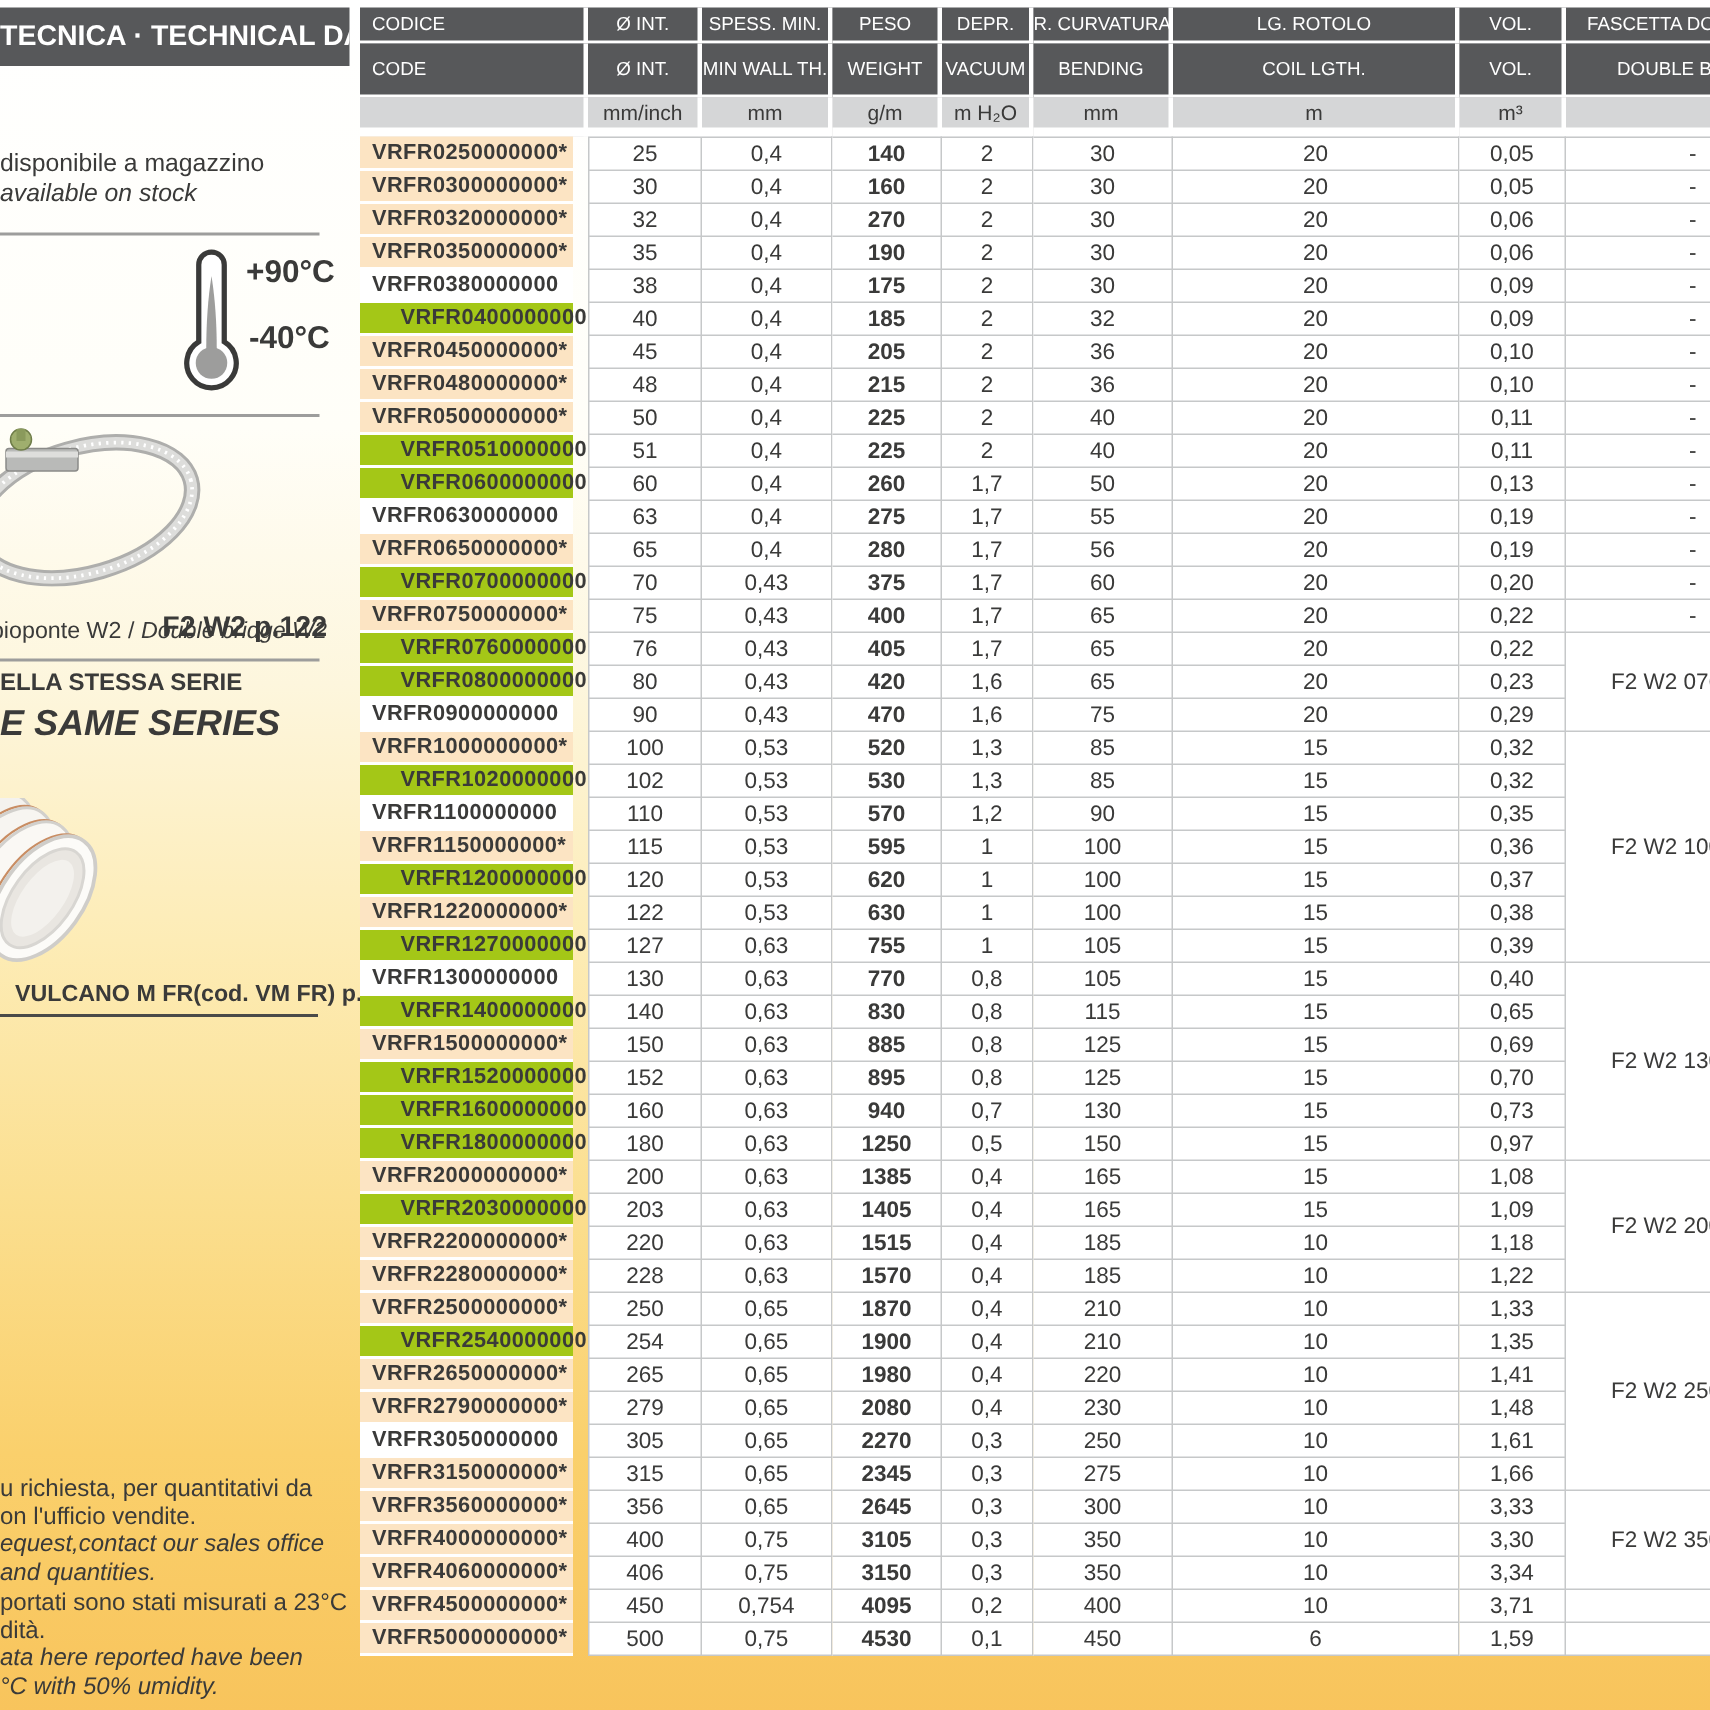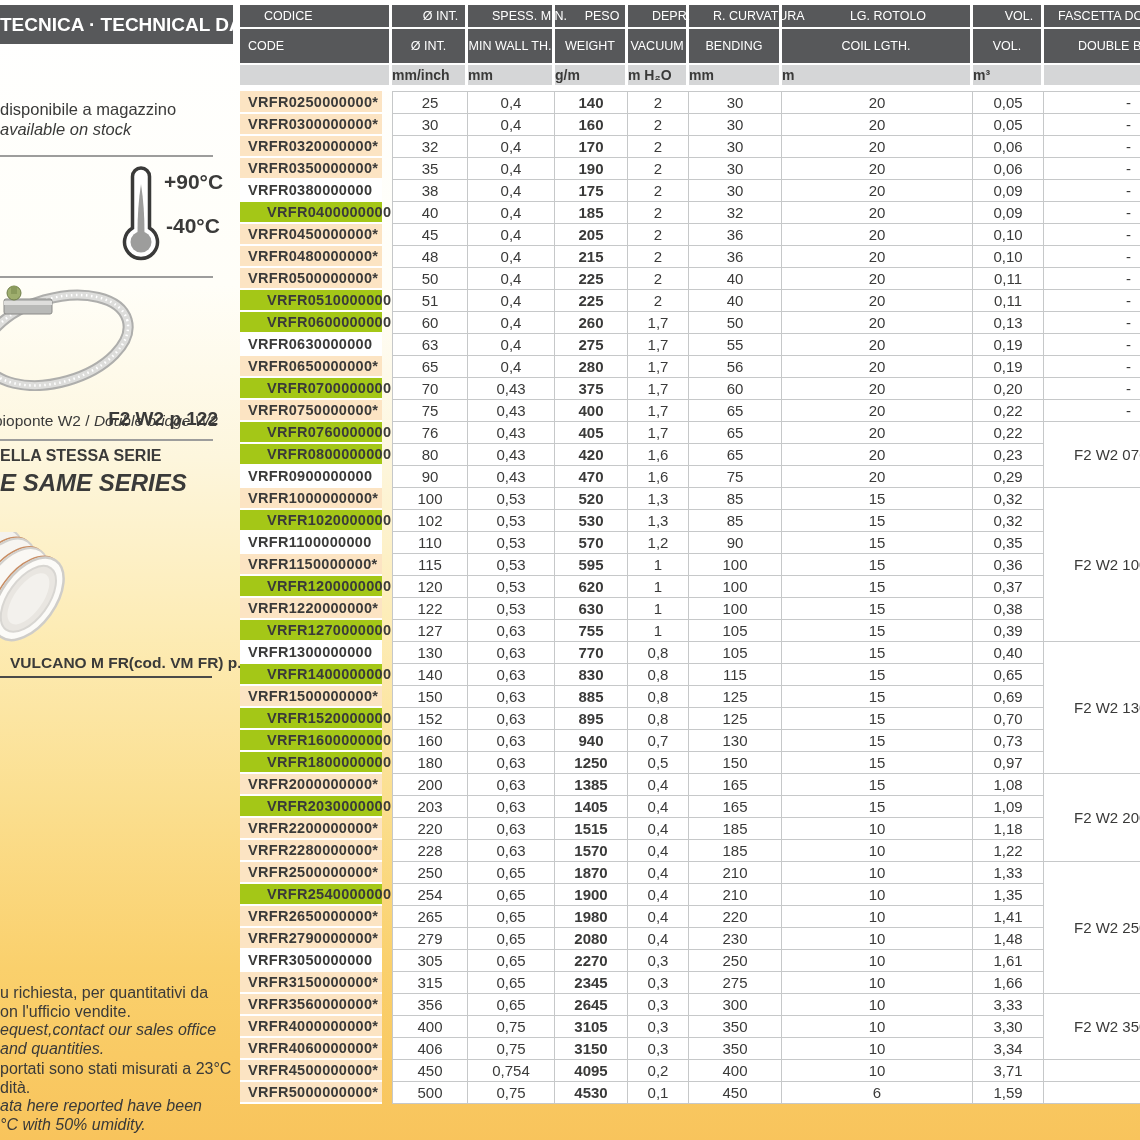--- a/index.html
+++ b/index.html
@@ -31,28 +31,28 @@
   .hose-img{left:0;top:532px;}
   .vulcano{left:10px;top:654px;font-size:15.5px;font-weight:bold;white-space:nowrap;}
   .notes{left:0;font-size:16px;line-height:18.5px;white-space:nowrap;}
   .n1{top:984px;} .n2{top:1060px;}
   .notes .it{font-style:italic;}
   
   .datatable{position:absolute;left:240px;top:5px;table-layout:fixed;border-collapse:separate;border-spacing:0;width:1004px;}
   .datatable th,.datatable td{padding:0;box-sizing:border-box;font-weight:normal;}
   thead th{background:var(--c-header,#57585a);color:#fff;font-weight:bold;font-size:12.5px;
     border-right:3px solid #fff;border-bottom:2px solid #fff;white-space:nowrap;overflow:visible;}
-  thead tr.hr1 th{height:24px;padding-left:24px;}
+  thead tr.hr1 th{height:24px;}
   thead tr.hr2 th{height:36px;}
   thead th.left{text-align:left;padding-left:8px;}
   thead th.fash{text-align:left;}
   tr.hr1 th.fash{padding-left:14px;}
   tr.hr2 th.fash{padding-left:34px;}
   tr.units td{background:var(--c-units,#d5d6d7);height:26px;border-right:3px solid #fff;border-bottom:6px solid #fff;
-    font-weight:bold;font-size:14px;text-align:left;color:#3a3a39;}
+    font-weight:normal;font-size:14px;text-align:center;color:#3a3a39;}
   tbody tr{height:22px;}
   td.code{font-weight:bold;font-size:14.5px;letter-spacing:.3px;padding-left:8px;height:22px;
     border-bottom:2px solid #fff;white-space:nowrap;color:#3a3a39;}
   td.code.peach{background:var(--c-peach,#fce4c3);}
   td.code.green{background:var(--c-green,#a4c717);padding-left:27px;}
   td.code.white{background:#ffffff;}
   td.sp{background:transparent;}
   td.num{background:#fff;font-size:15px;text-align:center;height:22px;line-height:21px;
     border-right:1px solid var(--c-grid,#c6c8c9);border-bottom:1px solid var(--c-grid,#c6c8c9);}
   td.num.bl{border-left:1px solid var(--c-grid,#c6c8c9);}
@@ -209,21 +209,21 @@
         <td class="num">30</td>
         <td class="num">20</td>
         <td class="num">0,05</td>
         <td class="fas dash">-</td>
       </tr>
       <tr>
         <td class="code peach">VRFR0320000000*</td>
         <td class="sp"></td>
         <td class="num bl">32</td>
         <td class="num">0,4</td>
-        <td class="num bold">170</td>
+        <td class="num bold">270</td>
         <td class="num">2</td>
         <td class="num">30</td>
         <td class="num">20</td>
         <td class="num">0,06</td>
         <td class="fas dash">-</td>
       </tr>
       <tr>
         <td class="code peach">VRFR0350000000*</td>
         <td class="sp"></td>
         <td class="num bl">35</td>

